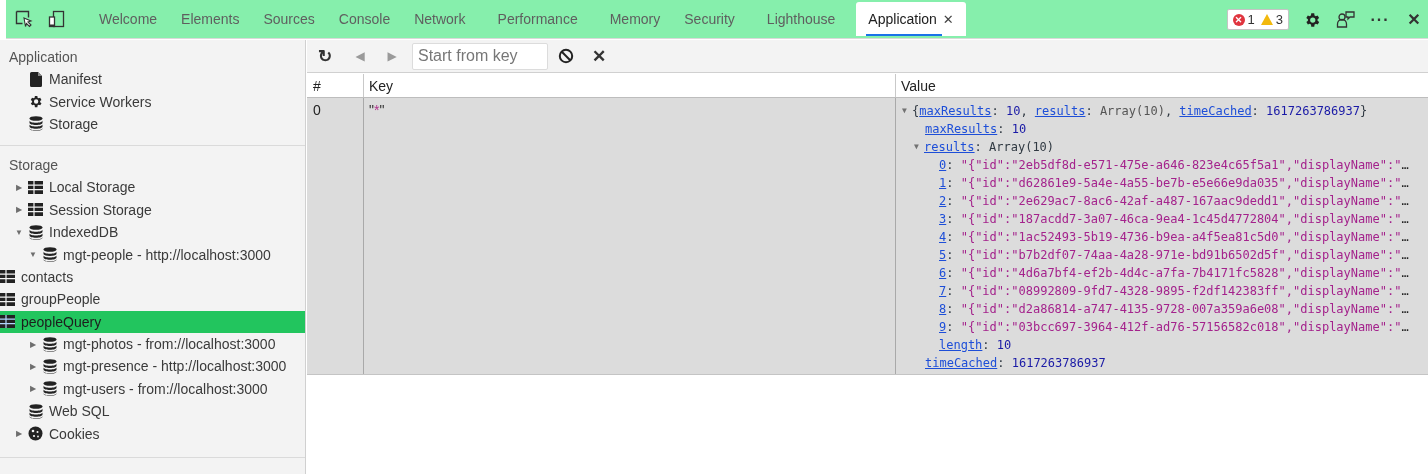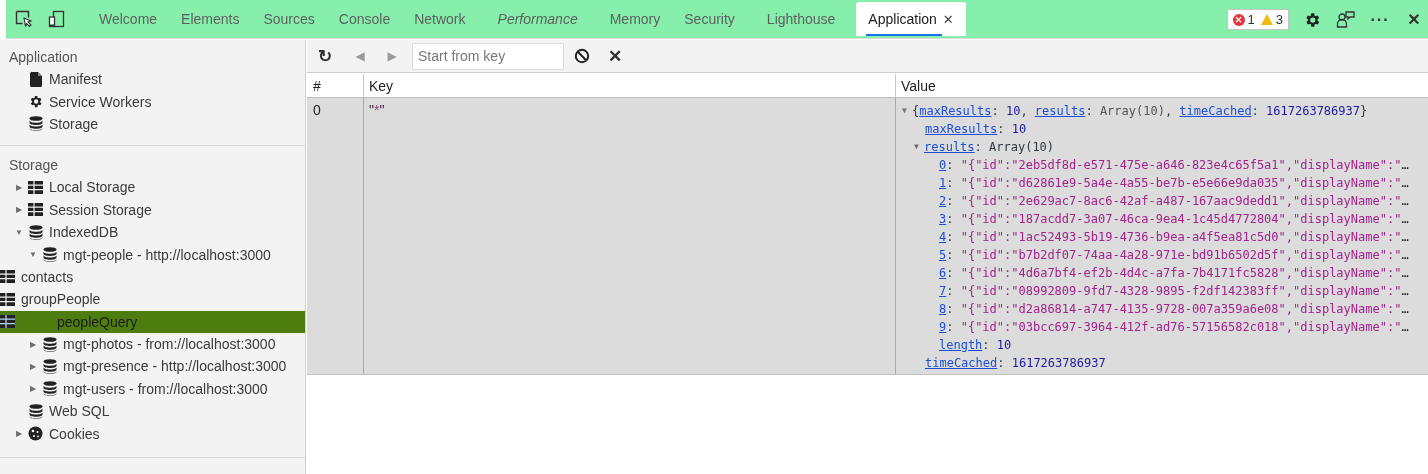--- a/index.html
+++ b/index.html
@@ -34,38 +34,38 @@
     .right-icon { width: 22px; height: 22px; display: flex; align-items: center; justify-content: center; margin-right: 12px; color: #333; font-size: 16px; }
 
     
     .sidebar {
       position: absolute; left: 0; top: 40px; width: 306px; height: 434px;
       background: #f3f3f3; border-right: 1px solid #d0d0d0;
     }
     .section-title { height: 34px; padding-left: 9px; display: flex; align-items: center; color: #545454; font-size: 14px; }
     .section-divider { height: 1px; background: #dadada; margin: 6px 0 0 0; }
     .tree-item { height: 22.4px; display: flex; align-items: center; color: #3a3a3a; font-size: 14px; white-space: nowrap; }
-    .tree-item.selected { background: #4d7c0f; color: #1d1d1d; gap: 36px; }
+    .tree-item.selected { background: #22c55e; color: #1d1d1d; }
     .arrow { width: 10px; height: 10px; display: inline-flex; align-items: center; justify-content: center; color: #6e6e6e; font-size: 8px; margin-right: 4px; }
     .ico { width: 15px; height: 15px; display: inline-flex; align-items: center; justify-content: center; margin-right: 6px; }
     .lvl0 { padding-left: 28px; }
     .lvl0a { padding-left: 14px; }
     .lvl1 { padding-left: 28px; }
     .lvl2 { }
 
     
     .main { position: absolute; left: 307px; top: 40px; width: 1121px; height: 434px; background: #fff; }
     .toolbar { height: 33px; background: #f3f3f3; border-bottom: 1px solid #d0d0d0; display: flex; align-items: center; }
     .tb-btn { width: 22px; height: 22px; display: flex; align-items: center; justify-content: center; color: #333; font-size: 15px; }
     .tb-refresh { margin-left: 7px; }
     .tb-prev { margin-left: 13px; color: #9a9a9a; font-size: 12px; }
     .tb-next { margin-left: 10px; color: #9a9a9a; font-size: 12px; }
     .key-input {
-      margin-left: 9px; width: 152px; height: 27px; border: 1px solid #dcdcdc; border-radius: 2px; background: #fff;
-      font-family: "Liberation Sans", sans-serif; font-size: 14px; padding: 0 5px; color: #333;
+      margin-left: 9px; width: 136px; height: 27px; border: 1px solid #dcdcdc; border-radius: 2px; background: #fff;
+      font-family: "Liberation Sans", sans-serif; font-size: 16px; padding: 0 5px; color: #333;
     }
     .key-input::placeholder { color: #777; }
     .tb-clear { margin-left: 7px; }
     .tb-delete { margin-left: 11px; font-size: 17px; }
 
     .grid { position: absolute; left: 0; top: 34px; width: 1121px; }
     .grid-header { height: 24px; display: flex; border-bottom: 1px solid #bdbdbd; background: #fff; }
     .col-num { width: 57px; border-right: 1px solid #c9c9c9; padding-left: 6px; display: flex; align-items: center; font-size: 14px; color: #222; }
     .col-key { width: 532px; border-right: 1px solid #c9c9c9; padding-left: 5px; display: flex; align-items: center; font-size: 14px; color: #222; }
     .col-val { flex: 1; padding-left: 5px; display: flex; align-items: center; font-size: 14px; color: #222; }
@@ -115,21 +115,21 @@
       </div>
     <div class="tab">
         <span>Sources</span>
       </div>
     <div class="tab">
         <span>Console</span>
       </div>
     <div class="tab">
         <span>Network</span>
       </div>
-    <div class="tab" style="padding-left:20px;font-style:italic;">
+    <div class="tab" style="padding-left:20px;">
         <span>Performance</span>
       </div>
     <div class="tab" style="padding-left:20px;">
         <span>Memory</span>
       </div>
     <div class="tab">
         <span>Security</span>
       </div>
     <div class="tab" style="padding-left:20px;">
         <span>Lighthouse</span>

